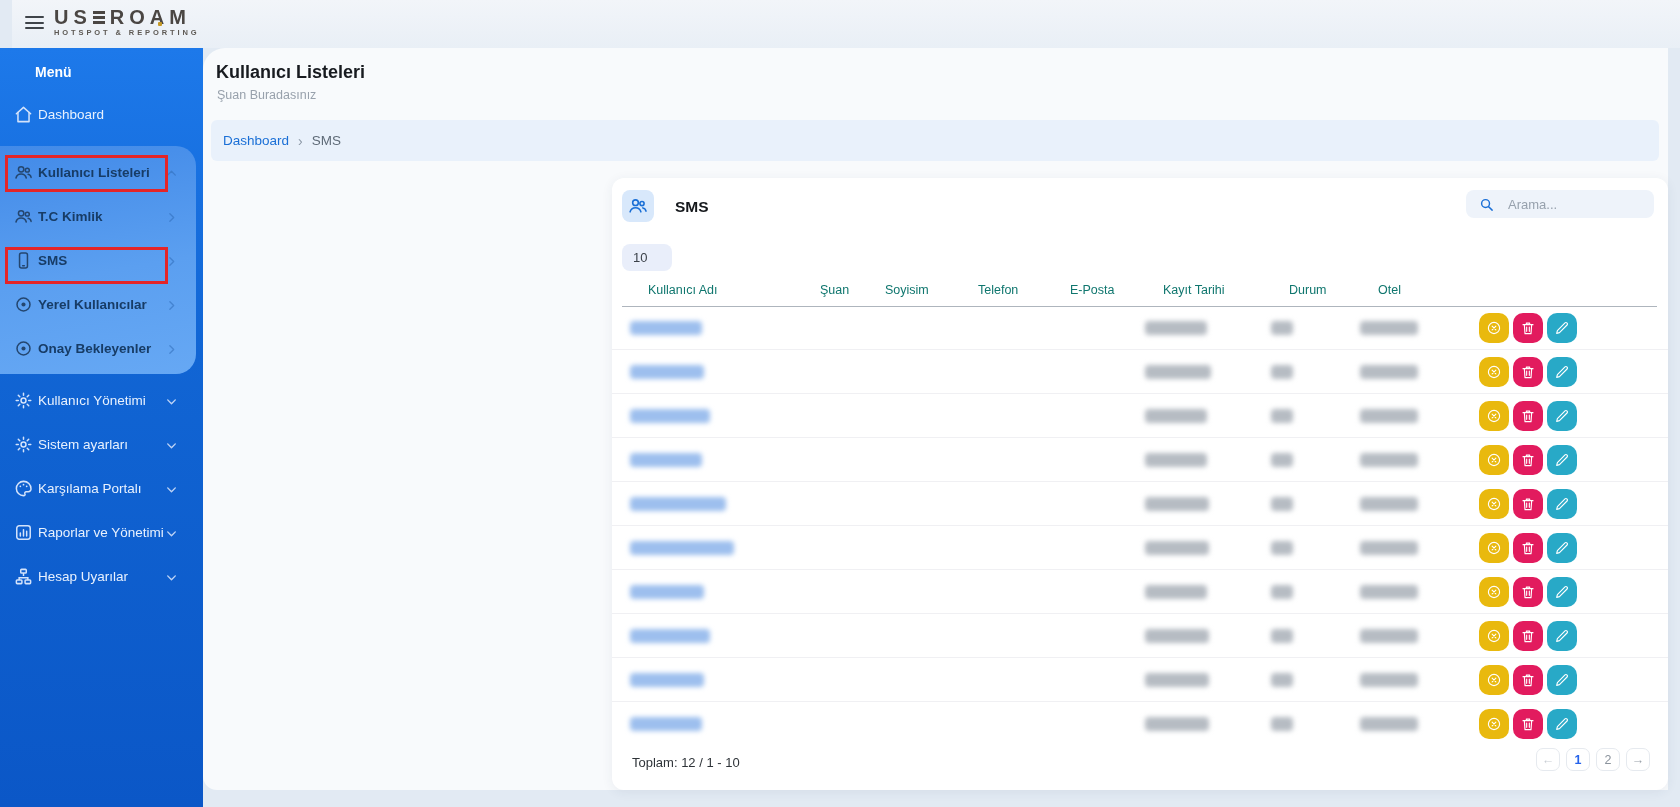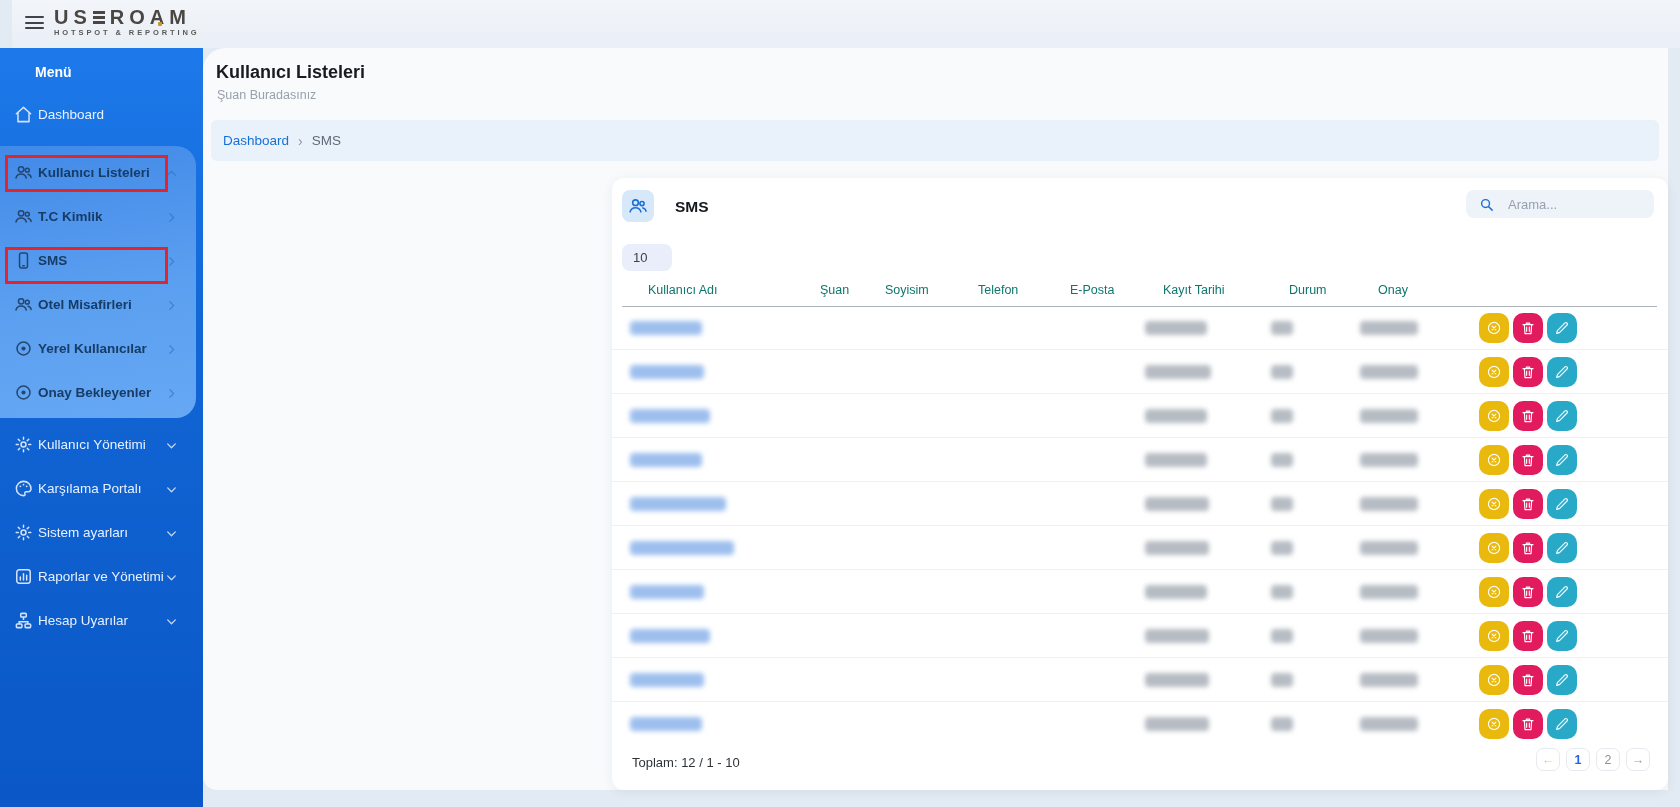--- a/index.html
+++ b/index.html
@@ -165,34 +165,20 @@
               <path d="M11 18.5h2"></path>
             </svg>
           </span>
         <span class="nlabel">SMS</span>
         <span class="chev"><svg viewBox="0 0 24 24" fill="none" stroke="currentColor" stroke-width="2.6" stroke-linecap="round" stroke-linejoin="round">
               <path d="M9 5l7 7-7 7"></path>
             </svg></span>
       </div>
       <div class="nav-item sub-item">
         <span class="nicon">
-            <svg viewBox="0 0 24 24" fill="none" stroke="currentColor" stroke-width="1.9" stroke-linecap="round" stroke-linejoin="round">
-              <circle cx="9" cy="8" r="3.4"></circle>
-              <path d="M2.5 19c.8-3.2 3.4-5 6.5-5s5.7 1.8 6.5 5"></path>
-              <circle cx="16.8" cy="9" r="2.5"></circle>
-              <path d="M17.8 14.3c2.1.4 3.4 1.8 3.8 3.9"></path>
-            </svg>
-          </span>
-        <span class="nlabel">Otel Misafirleri</span>
-        <span class="chev"><svg viewBox="0 0 24 24" fill="none" stroke="currentColor" stroke-width="2.6" stroke-linecap="round" stroke-linejoin="round">
-              <path d="M9 5l7 7-7 7"></path>
-            </svg></span>
-      </div>
-      <div class="nav-item sub-item">
-        <span class="nicon">
             <svg viewBox="0 0 24 24" fill="none" stroke="currentColor" stroke-width="1.9">
               <circle cx="12" cy="12" r="8.2"></circle>
               <circle cx="12" cy="12" r="2.6" fill="currentColor" stroke="none"></circle>
             </svg>
           </span>
         <span class="nlabel">Yerel Kullanıcılar</span>
         <span class="chev"><svg viewBox="0 0 24 24" fill="none" stroke="currentColor" stroke-width="2.6" stroke-linecap="round" stroke-linejoin="round">
               <path d="M9 5l7 7-7 7"></path>
             </svg></span>
       </div>
@@ -217,40 +203,40 @@
             <path d="M12 2.8v2.6M12 18.6v2.6M2.8 12h2.6M18.6 12h2.6M5.4 5.4l1.9 1.9M16.7 16.7l1.9 1.9M18.6 5.4l-1.9 1.9M7.3 16.7l-1.9 1.9"></path>
           </svg>
         </span>
       <span class="nlabel">Kullanıcı Yönetimi</span>
       <span class="chev down"><svg viewBox="0 0 24 24" fill="none" stroke="currentColor" stroke-width="2.6" stroke-linecap="round" stroke-linejoin="round">
             <path d="M9 5l7 7-7 7"></path>
           </svg></span>
     </div>
     <div class="nav-item main-item">
       <span class="nicon">
+          <svg viewBox="0 0 24 24" fill="none" stroke="currentColor" stroke-width="1.9" stroke-linecap="round">
+            <circle cx="12" cy="12" r="3.1"></circle>
+            <path d="M12 2.8v2.6M12 18.6v2.6M2.8 12h2.6M18.6 12h2.6M5.4 5.4l1.9 1.9M16.7 16.7l1.9 1.9M18.6 5.4l-1.9 1.9M7.3 16.7l-1.9 1.9"></path>
+          </svg>
+        </span>
+      <span class="nlabel">Sistem ayarları</span>
+      <span class="chev down"><svg viewBox="0 0 24 24" fill="none" stroke="currentColor" stroke-width="2.6" stroke-linecap="round" stroke-linejoin="round">
+            <path d="M9 5l7 7-7 7"></path>
+          </svg></span>
+    </div>
+    <div class="nav-item main-item">
+      <span class="nicon">
           <svg viewBox="0 0 24 24" fill="none" stroke="currentColor" stroke-width="1.9">
             <path d="M12 3a9 9 0 100 18c1.8 0 2.4-1.1 1.8-2.3-.6-1.3.2-2.7 1.7-2.7H18a3.5 3.5 0 003.5-3.5A9.3 9.3 0 0012 3z"></path>
             <circle cx="8" cy="9.2" r="1.1" fill="currentColor" stroke="none"></circle>
             <circle cx="12" cy="7.2" r="1.1" fill="currentColor" stroke="none"></circle>
             <circle cx="16" cy="9.2" r="1.1" fill="currentColor" stroke="none"></circle>
           </svg>
         </span>
       <span class="nlabel">Karşılama Portalı</span>
-      <span class="chev down"><svg viewBox="0 0 24 24" fill="none" stroke="currentColor" stroke-width="2.6" stroke-linecap="round" stroke-linejoin="round">
-            <path d="M9 5l7 7-7 7"></path>
-          </svg></span>
-    </div>
-    <div class="nav-item main-item">
-      <span class="nicon">
-          <svg viewBox="0 0 24 24" fill="none" stroke="currentColor" stroke-width="1.9" stroke-linecap="round">
-            <circle cx="12" cy="12" r="3.1"></circle>
-            <path d="M12 2.8v2.6M12 18.6v2.6M2.8 12h2.6M18.6 12h2.6M5.4 5.4l1.9 1.9M16.7 16.7l1.9 1.9M18.6 5.4l-1.9 1.9M7.3 16.7l-1.9 1.9"></path>
-          </svg>
-        </span>
-      <span class="nlabel">Sistem ayarları</span>
       <span class="chev down"><svg viewBox="0 0 24 24" fill="none" stroke="currentColor" stroke-width="2.6" stroke-linecap="round" stroke-linejoin="round">
             <path d="M9 5l7 7-7 7"></path>
           </svg></span>
     </div>
     <div class="nav-item main-item">
       <span class="nicon">
           <svg viewBox="0 0 24 24" fill="none" stroke="currentColor" stroke-width="1.9" stroke-linecap="round">
             <rect x="3.5" y="3.5" width="17" height="17" rx="3"></rect>
             <path d="M8 16.5v-4M12 16.5v-8M16 16.5v-6"></path>
           </svg>
@@ -311,21 +297,21 @@
       <div class="chip">10</div>
 
       <div class="thead">
         <span style="left:18px">Kullanıcı Adı</span>
         <span style="left:190px">Şuan</span>
         <span style="left:255px">Soyisim</span>
         <span style="left:348px">Telefon</span>
         <span style="left:440px">E-Posta</span>
         <span style="left:533px">Kayıt Tarihi</span>
         <span style="left:659px">Durum</span>
-        <span style="left:748px">Onay</span>
+        <span style="left:748px">Otel</span>
       </div>
       <div class="hline"></div>
 
       <div class="rows" id="rows">
           <div class="row">
             <span class="blob blue" style="left:18px;width:72px"></span>
             <span class="blob gray" style="left:533px;width:62px"></span>
             <span class="blob gray" style="left:659px;width:22px"></span>
             <span class="blob gray" style="left:748px;width:58px"></span>
             <button class="act yellow">

